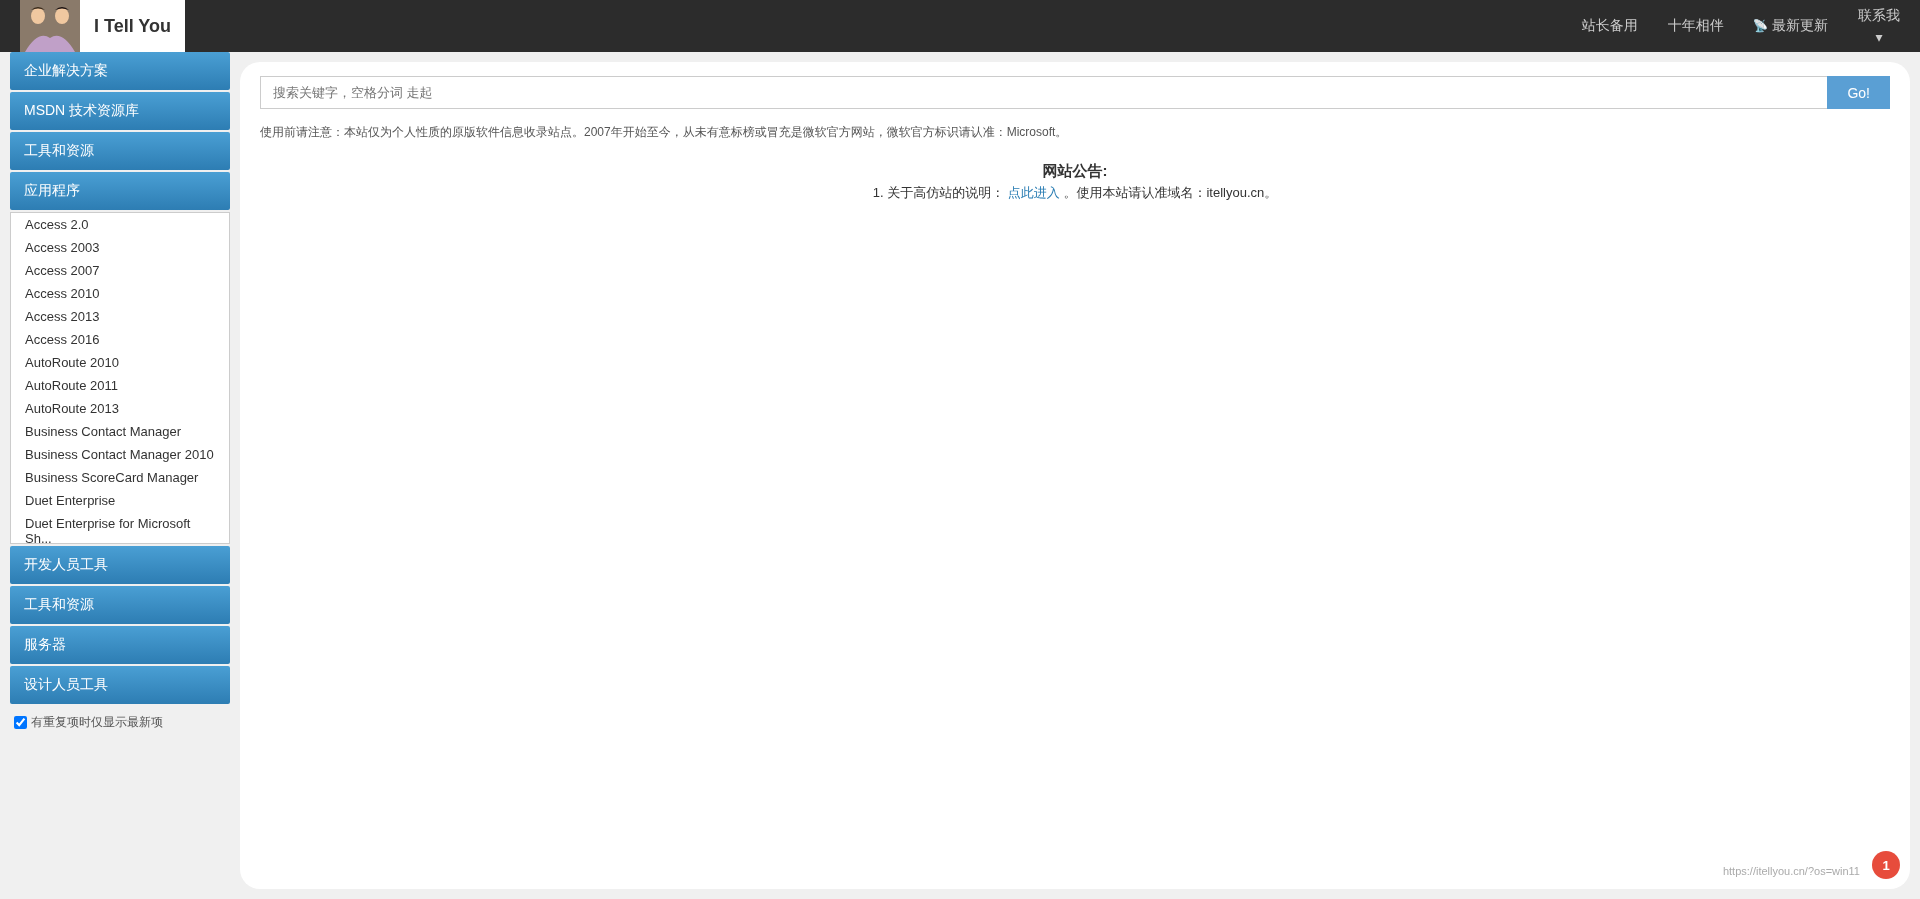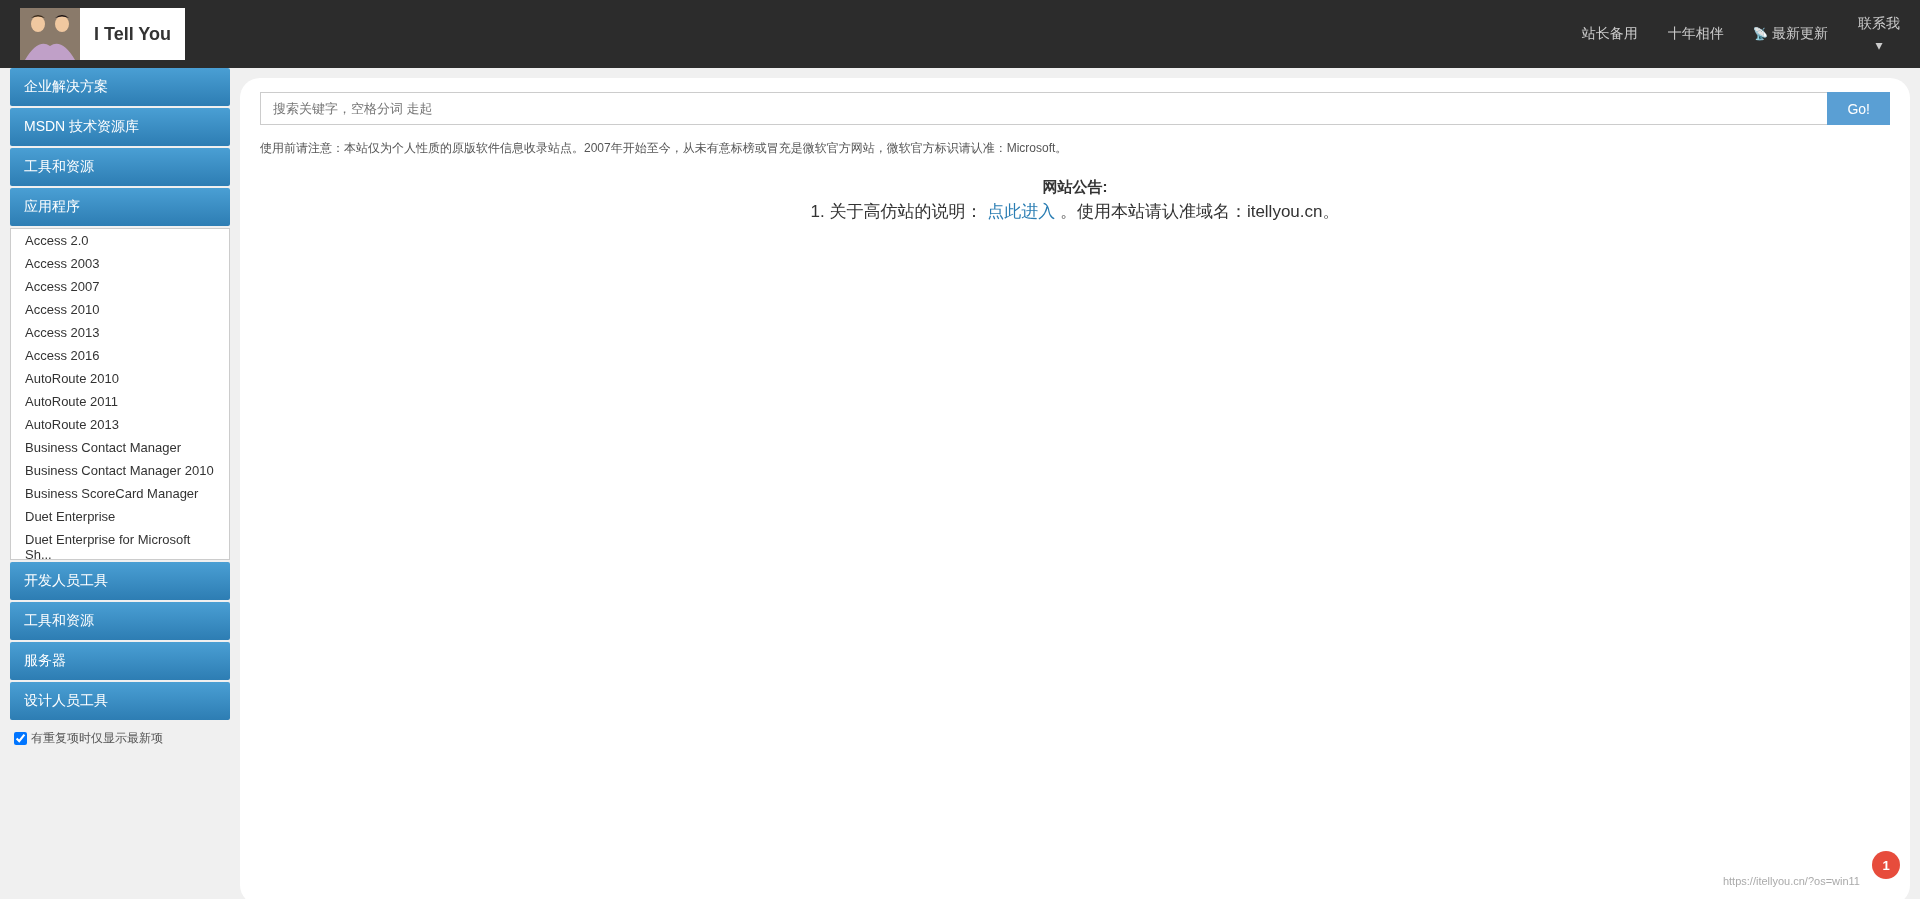--- a/index.html
+++ b/index.html
@@ -1,21 +1,21 @@
 <!DOCTYPE html>
 <html><head>
   <meta charset="utf-8">
   <style>
     * { box-sizing: border-box; margin: 0; padding: 0; }
     body { font-family: "Microsoft YaHei", "SimHei", Arial, sans-serif; font-size: 13px; background: #f0f0f0; }
 
     
     #header {
       background: #2c2c2c;
-      height: 68px;
+      height: 52px;
       display: flex;
       align-items: center;
       padding: 0 20px;
       justify-content: space-between;
     }
     #logo-area {
       display: flex;
       align-items: center;
       gap: 0;
     }
@@ -180,21 +180,21 @@
 
     
     #announcement {
       text-align: center;
     }
     #announcement h3 {
       font-size: 15px;
       color: #333;
     }
     #announcement p {
-      font-size: 17px;
+      font-size: 13px;
       color: #333;
       line-height: 1.8;
     }
     #announcement a {
       color: #2a7db3;
       text-decoration: none;
     }
 
     
     #footer-badge {
@@ -208,21 +208,21 @@
       border-radius: 50%;
       display: flex;
       align-items: center;
       justify-content: center;
       font-size: 13px;
       font-weight: bold;
       cursor: pointer;
     }
     #footer-url {
       position: fixed;
-      bottom: 12px;
+      bottom: 22px;
       right: 60px;
       font-size: 11px;
       color: #aaa;
     }
   </style>
 </head>
 <body>
 
 <div id="header">
   <div id="logo-area">

